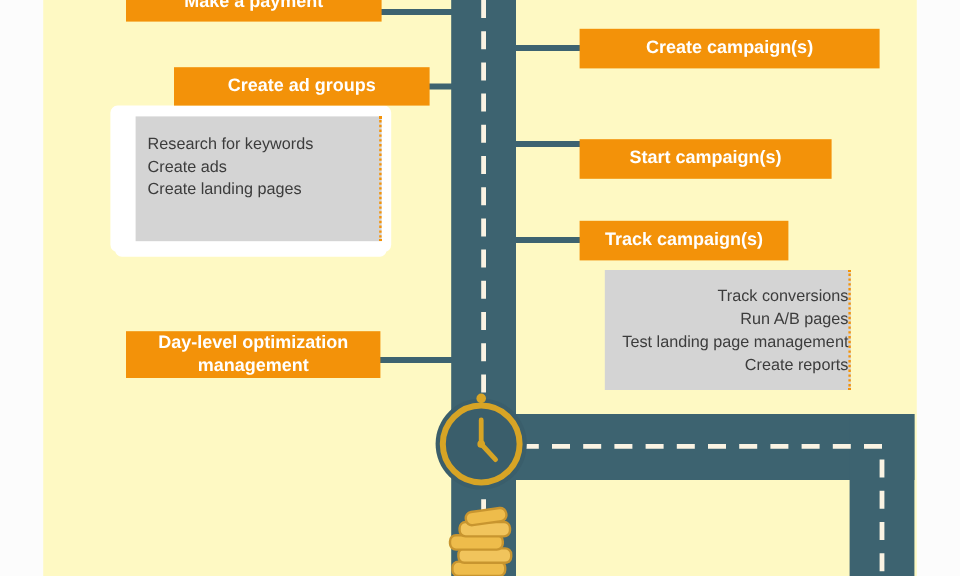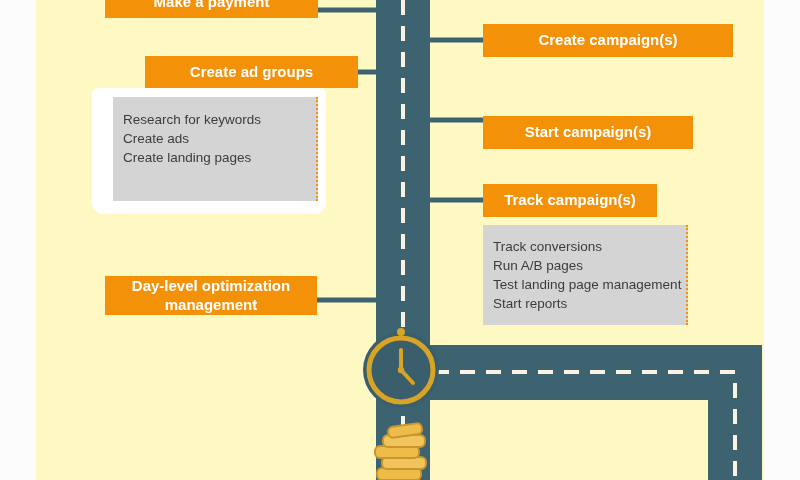--- a/index.html
+++ b/index.html
@@ -84,20 +84,20 @@
   <div class="step" style="left:483px;top:184px;width:174px;height:33px;">
     <span>Track campaign(s)</span>
   </div>
 
   <div class="panel" style="left:113px;top:97px;width:205px;height:104px;padding:13px 0 0 10px;">
     <div class="line">Research for keywords</div>
     <div class="line">Create ads</div>
     <div class="line">Create landing pages</div>
   </div>
 
-  <div class="panel" style="left:483px;top:225px;width:205px;height:100px;padding:12px 0 0 10px;">
+  <div class="panel" style="left:504px;top:225px;width:205px;height:100px;padding:12px 0 0 10px;text-align:right;">
     <div class="line">Track conversions</div>
     <div class="line">Run A/B pages</div>
     <div class="line">Test landing page management</div>
-    <div class="line">Start reports</div>
+    <div class="line">Create reports</div>
   </div>
 
 </div>
 
 </body></html>

